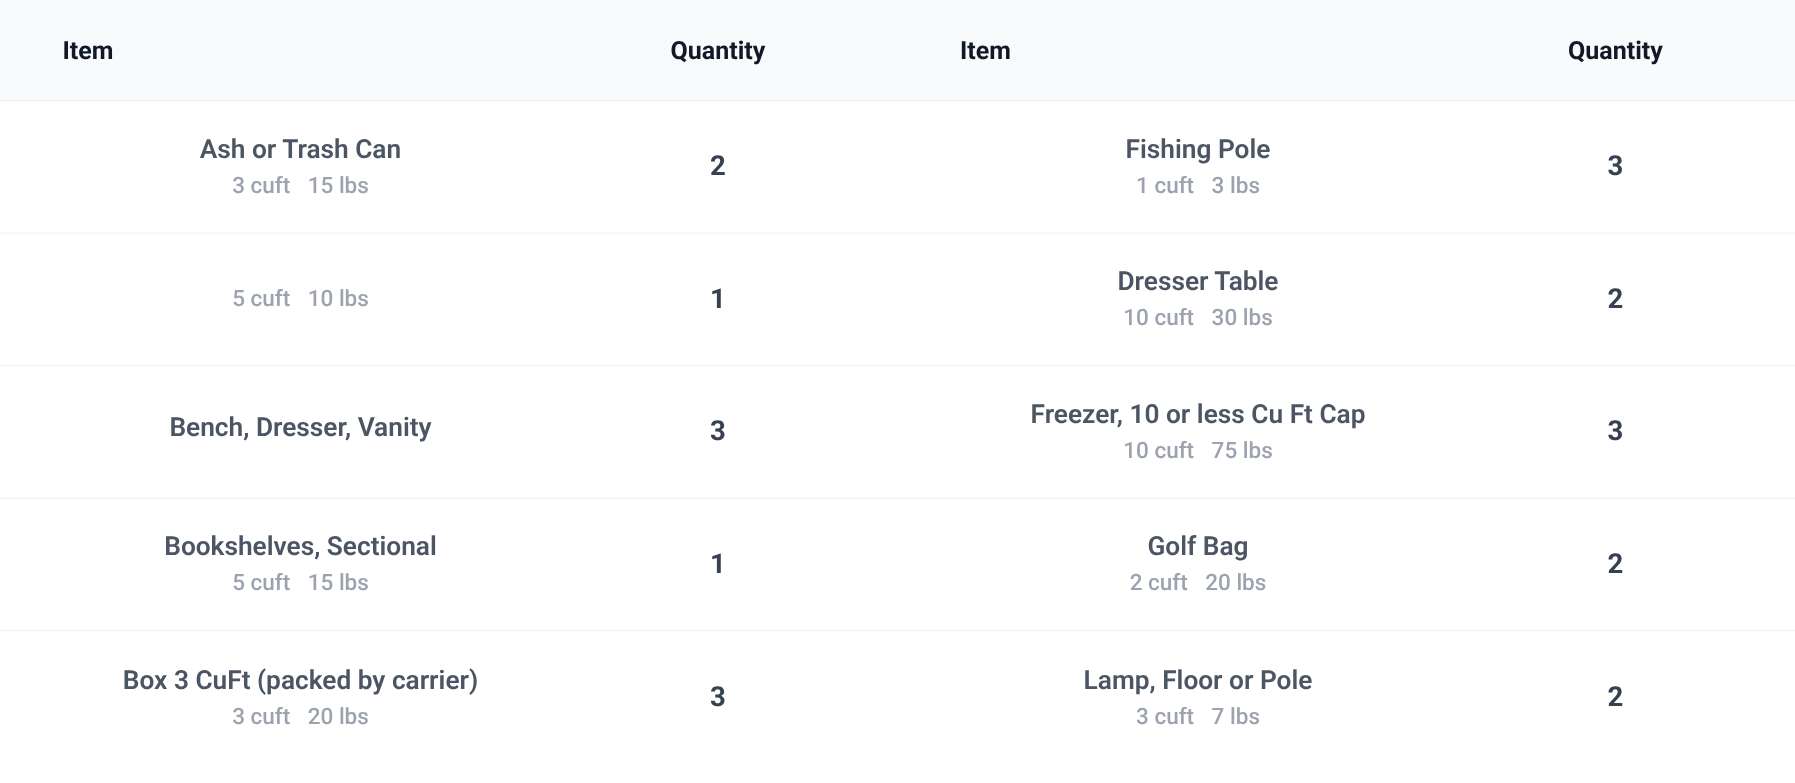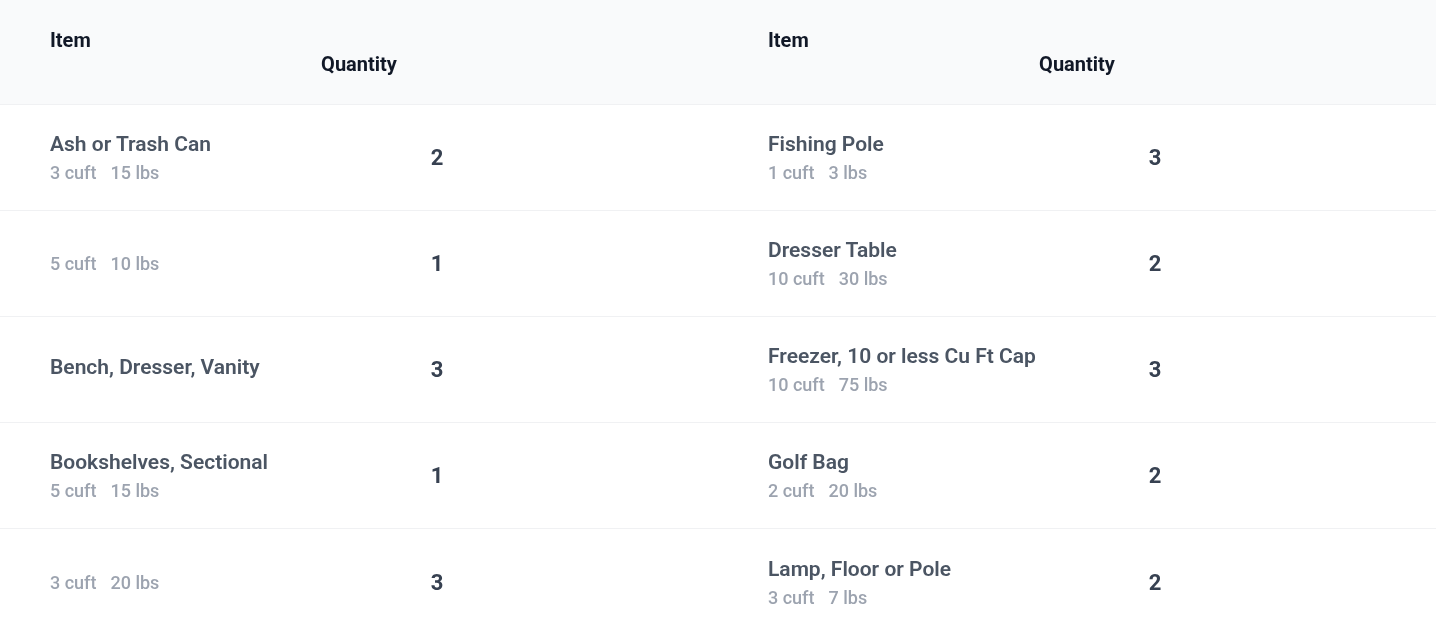--- a/index.html
+++ b/index.html
@@ -17,21 +17,20 @@
       width: 100%;
     }
     .table-column {
       flex: 1;
     }
     .table-header {
       display: flex;
       background: #f9fafb;
       border-bottom: 1px solid #f0f1f3;
       padding: 28px 0;
-      flex-direction: column;
     }
     .header-item {
       flex: 0 0 60%;
       padding-left: 50px;
       font-size: 20px;
       font-weight: 700;
       color: #111827;
     }
     .header-quantity {
       flex: 0 0 40%;
@@ -39,20 +38,21 @@
       font-weight: 700;
       color: #111827;
       text-align: center;
     }
     .table-row {
       display: flex;
       border-bottom: 1px solid #f0f1f3;
       padding: 22px 0;
       align-items: center;
       min-height: 106px;
+      text-align: center;
     }
     .table-row:last-child {
       border-bottom: none;
     }
     .cell-item {
       flex: 0 0 60%;
       padding-left: 50px;
     }
     .item-name {
       font-size: 21px;
@@ -117,20 +117,21 @@
         <div class="item-name">Bookshelves, Sectional</div>
         <div class="item-meta">
           <span class="item-cuft">5 cuft</span><span>15 lbs</span>
         </div>
       </div>
       <div class="cell-quantity">1</div>
     </div>
 
     <div class="table-row">
       <div class="cell-item">
+        <div class="item-name">Box 3 CuFt (packed by carrier)</div>
         <div class="item-meta">
           <span class="item-cuft">3 cuft</span><span>20 lbs</span>
         </div>
       </div>
       <div class="cell-quantity">3</div>
     </div>
   </div>
 
   <div class="table-column">
     <div class="table-header">

